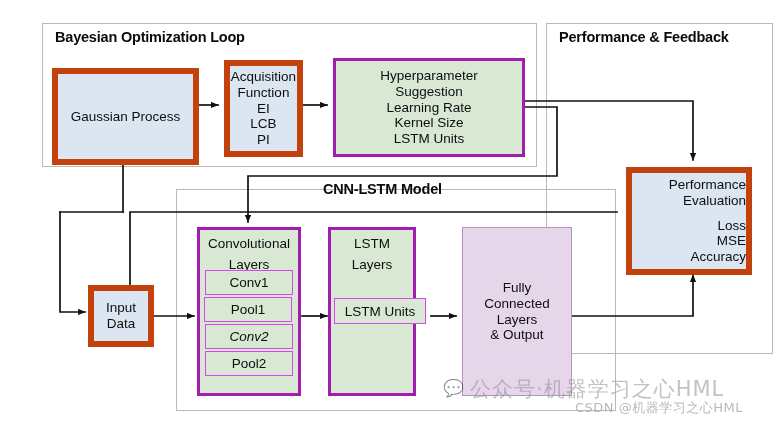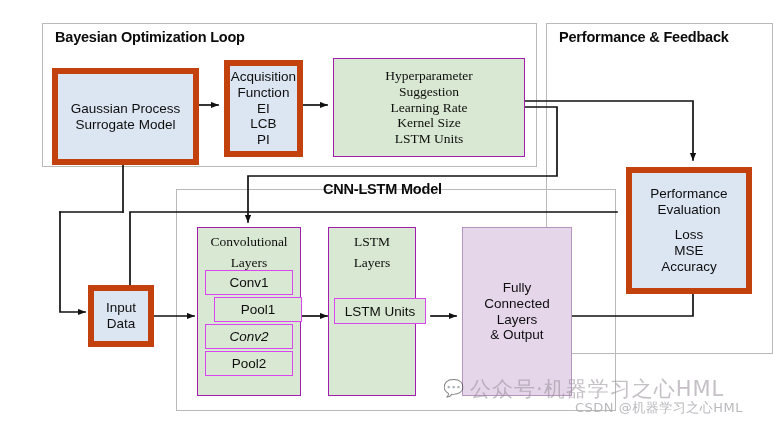--- a/index.html
+++ b/index.html
@@ -33,21 +33,21 @@
     display:flex;
     flex-direction:column;
     align-items:center;
     justify-content:center;
     text-align:center;
     font-size:13.5px;
     line-height:1.18;
     color:#0e0e0e;
   }
   .node.blue  {background:#dce6f2;border:6px solid #c2410c;}
-  .node.green {background:#d9e8d2;border:1px solid #a21caf;font-family:Liberation Serif, serif;}
+  .node.green {background:#d9e8d2;border:3px solid #a21caf;}
   .node.purple{background:#e6d6ea;border:1px solid #b794c0;}
 
   .node .ln{display:block;white-space:nowrap;}
 
   
   .node.stack{
     justify-content:flex-start;
     padding-top:6px;
   }
   .node .hdr{
@@ -139,59 +139,58 @@
       <path d="M302,316 L327,316" marker-end="url(#ah)"></path>
 
       <path d="M431,316 L456,316" marker-end="url(#ah)"></path>
 
       <path d="M572,316 L693,316 L693,275" marker-end="url(#ah)"></path>
     </g>
   </svg>
 
   <div class="node blue" style="left:52px;top:68px;width:147px;height:97px;">
     <span class="ln">Gaussian Process</span>
-    <span class="ln">Surrogate Model</span>
   </div>
 
   <div class="node blue" style="left:224px;top:60px;width:79px;height:97px;">
     <span class="ln">Acquisition</span>
     <span class="ln">Function</span>
     <span class="ln">EI</span>
     <span class="ln">LCB</span>
     <span class="ln">PI</span>
   </div>
 
   <div class="node green" style="left:333px;top:58px;width:192px;height:99px;">
     <span class="ln">Hyperparameter</span>
     <span class="ln">Suggestion</span>
     <span class="ln">Learning Rate</span>
     <span class="ln">Kernel Size</span>
     <span class="ln">LSTM Units</span>
   </div>
 
-  <div class="node blue" style="left:626px;top:167px;width:126px;height:127px;">
+  <div class="node blue" style="left:626px;top:167px;width:126px;height:108px;align-items:flex-end;">
     <span class="ln">Performance</span>
     <span class="ln">Evaluation</span>
     <span class="ln" style="height:9px;"></span>
     <span class="ln">Loss</span>
     <span class="ln">MSE</span>
     <span class="ln">Accuracy</span>
   </div>
 
   <div class="node blue" style="left:88px;top:285px;width:66px;height:62px;text-align:center;">
     <span class="ln">Input</span>
     <span class="ln">Data</span>
   </div>
 
   <div class="node green stack" style="left:197px;top:227px;width:104px;height:169px;">
     <span class="hdr">Convolutional</span>
     <span class="hdr" style="margin-bottom:0;">Layers</span>
   </div>
   <div class="subnode" style="left:205px;top:270px;width:88px;height:25px;">Conv1</div>
-  <div class="subnode" style="left:214px;top:297px;width:88px;height:25px;">Pool1</div>
+  <div class="subnode" style="left:204px;top:297px;width:88px;height:25px;">Pool1</div>
   <div class="subnode" style="left:205px;top:324px;width:88px;height:25px;font-style:italic;">Conv2</div>
   <div class="subnode" style="left:205px;top:351px;width:88px;height:25px;">Pool2</div>
 
   <div class="node green stack" style="left:328px;top:227px;width:88px;height:169px;">
     <span class="hdr">LSTM</span>
     <span class="hdr" style="margin-bottom:0;">Layers</span>
   </div>
   <div class="subnode" style="left:334px;top:298px;width:92px;height:26px;">LSTM Units</div>
 
   <div class="node purple" style="left:462px;top:227px;width:110px;height:169px;">

